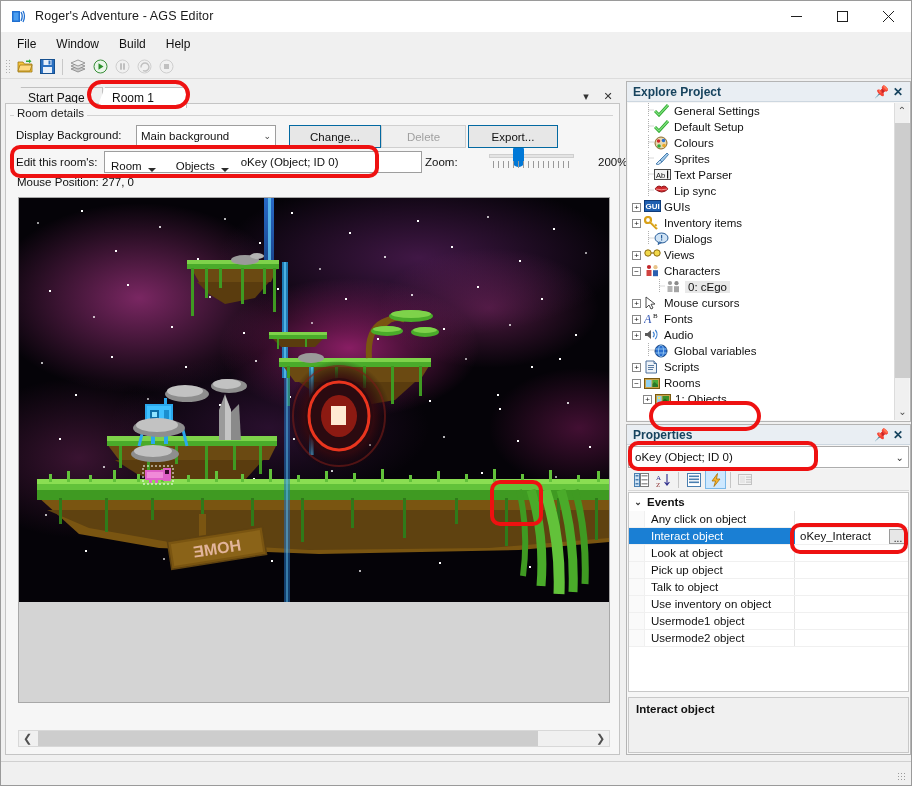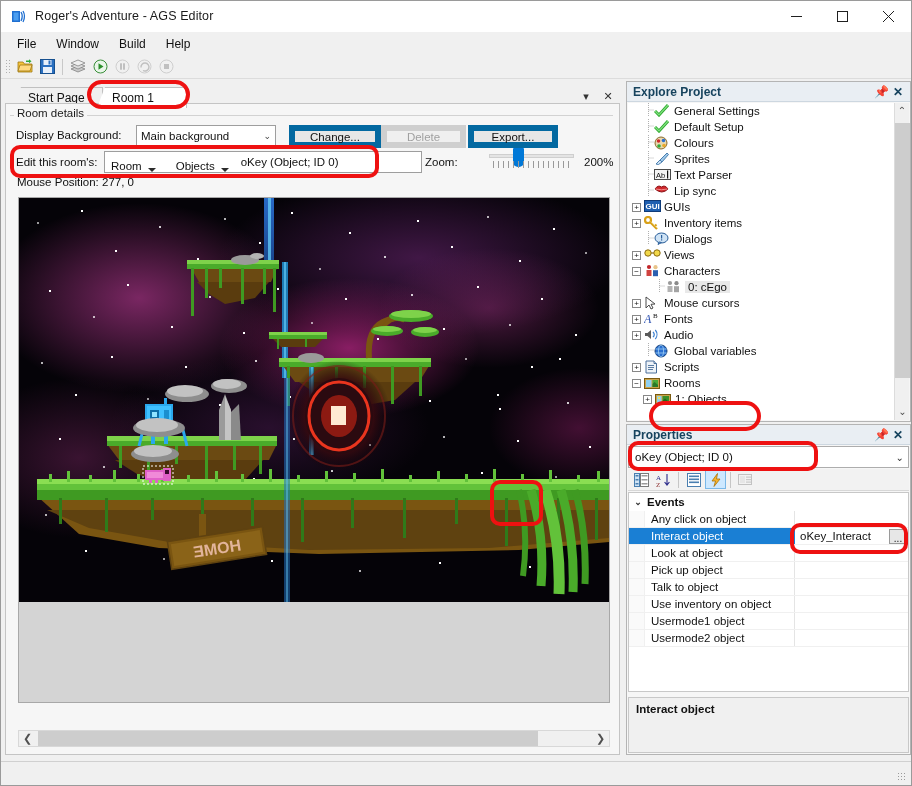--- a/index.html
+++ b/index.html
@@ -100,21 +100,21 @@
   .lbl { font-size: 11.5px; color: #111; }
 
   .combo {
     border: 1px solid #9e9e9e; background: #fff; height: 21px;
     display: flex; align-items: center; padding: 0 4px;
     font-size: 11.5px; color: #111;
   }
   .combo .caret { margin-left: auto; font-size: 9px; color: #444; }
 
   .btn {
-    border: 6px solid #0369a1; background: #e7e7e7; height: 23px;
+    border: 1px solid #0369a1; background: #e7e7e7; height: 23px;
     display: flex; align-items: center; justify-content: center;
     font-size: 11.5px; color: #111;
   }
   .btn.disabled { color: #a0a0a0; background: #efefef; border-color: #cfcfcf; }
 
   
   .editrow-field {
     position: absolute; border: 1px solid #9e9e9e; background: #fff;
     height: 22px; display: flex; align-items: center;
   }
@@ -394,21 +394,21 @@
         <span>Objects</span>
         <span class="tri"></span>
       </div>
       <div class="mini-static">oKey (Object; ID 0)</div>
     </div>
 
     <div class="lbl" style="position:absolute;left:419px;top:52px;">Zoom:</div>
     <div class="zoom-slider-track" style="left:483px;top:50px;width:85px;"></div>
     <div class="zoom-thumb" style="left:507px;top:44px;"></div>
     <div class="zoom-ticks" style="left:487px;top:57px;width:78px;"></div>
-    <div class="lbl" style="position:absolute;left:578px;top:52px;">200%</div>
+    <div class="lbl" style="position:absolute;left:592px;top:52px;">200%</div>
 
     <div class="mousepos" style="left:11px;top:72px;">Mouse Position: 277, 0</div>
 
     <div class="room-canvas-wrap">
       <svg class="room-art" viewBox="0 0 590 404" preserveAspectRatio="none">
         <defs>
           <radialGradient id="neb1" cx="50%" cy="50%" r="50%">
             <stop offset="0%" stop-color="#8e2d72" stop-opacity="0.85"></stop>
             <stop offset="100%" stop-color="#8e2d72" stop-opacity="0"></stop>
           </radialGradient>

